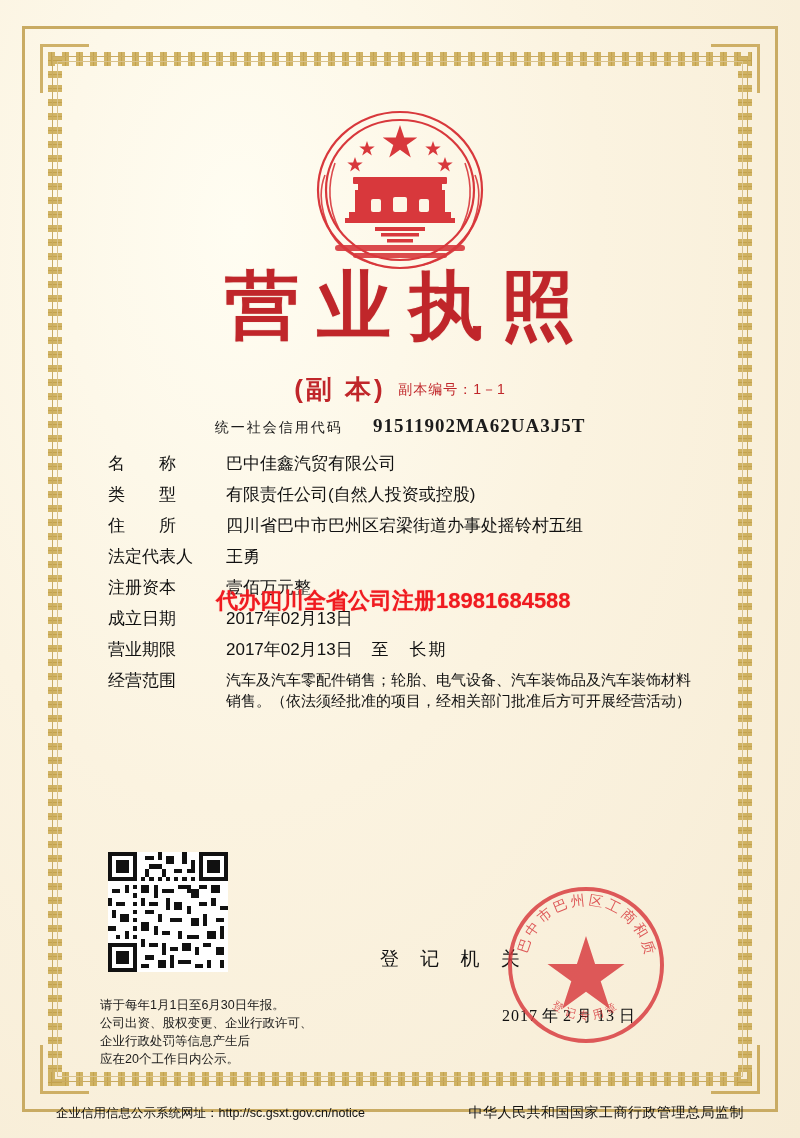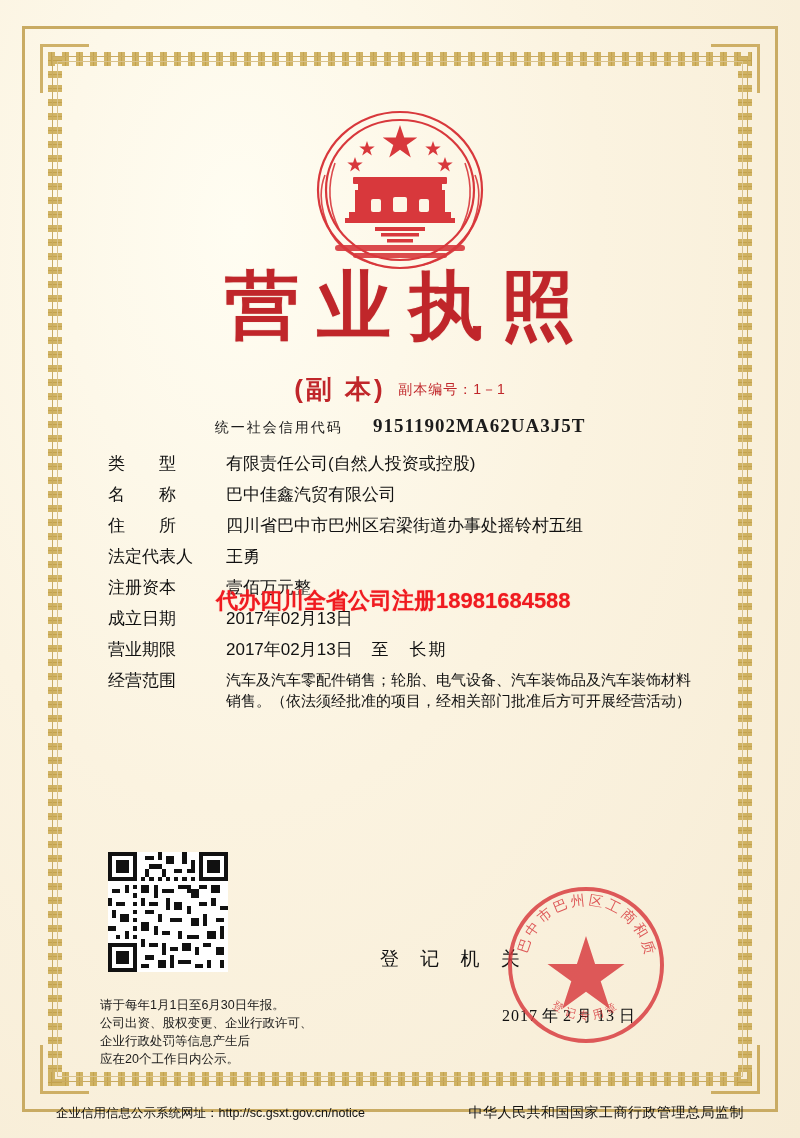--- a/index.html
+++ b/index.html
@@ -326,27 +326,27 @@
   </div>
 
   <div class="credit-row">
     <span class="credit-label">统一社会信用代码</span>
     <span class="credit-value">91511902MA62UA3J5T</span>
   </div>
 
   <div class="fields">
 
     <div class="field">
+      <div class="field-label">名　　称</div>
+      <div class="field-value">巴中佳鑫汽贸有限公司</div>
+    </div>
+
+    <div class="field">
       <div class="field-label">类　　型</div>
       <div class="field-value">有限责任公司(自然人投资或控股)</div>
-    </div>
-
-    <div class="field">
-      <div class="field-label">名　　称</div>
-      <div class="field-value">巴中佳鑫汽贸有限公司</div>
     </div>
 
     <div class="field">
       <div class="field-label">住　　所</div>
       <div class="field-value">四川省巴中市巴州区宕梁街道办事处摇铃村五组</div>
     </div>
 
     <div class="field">
       <div class="field-label">法定代表人</div>
       <div class="field-value">王勇</div>

